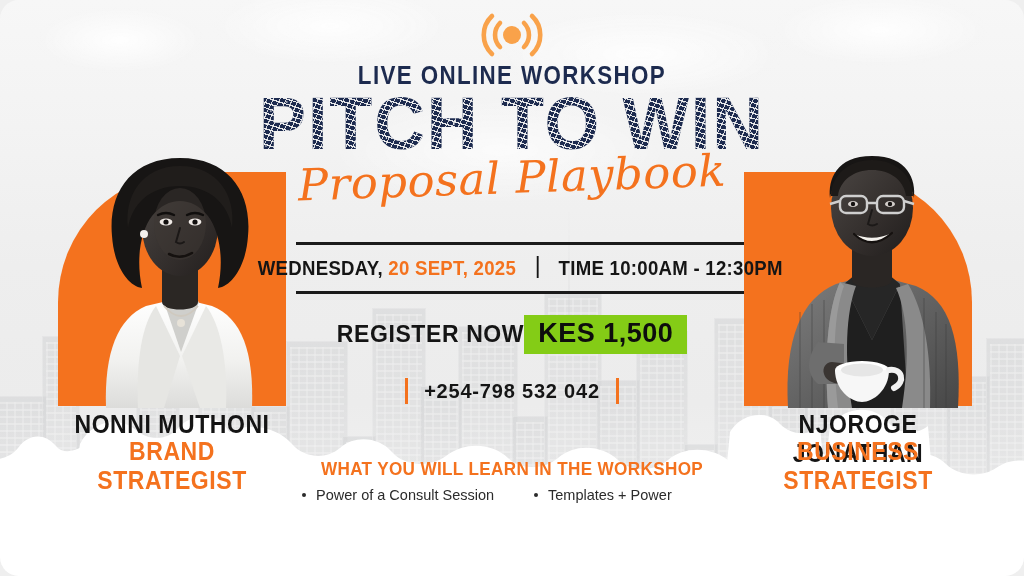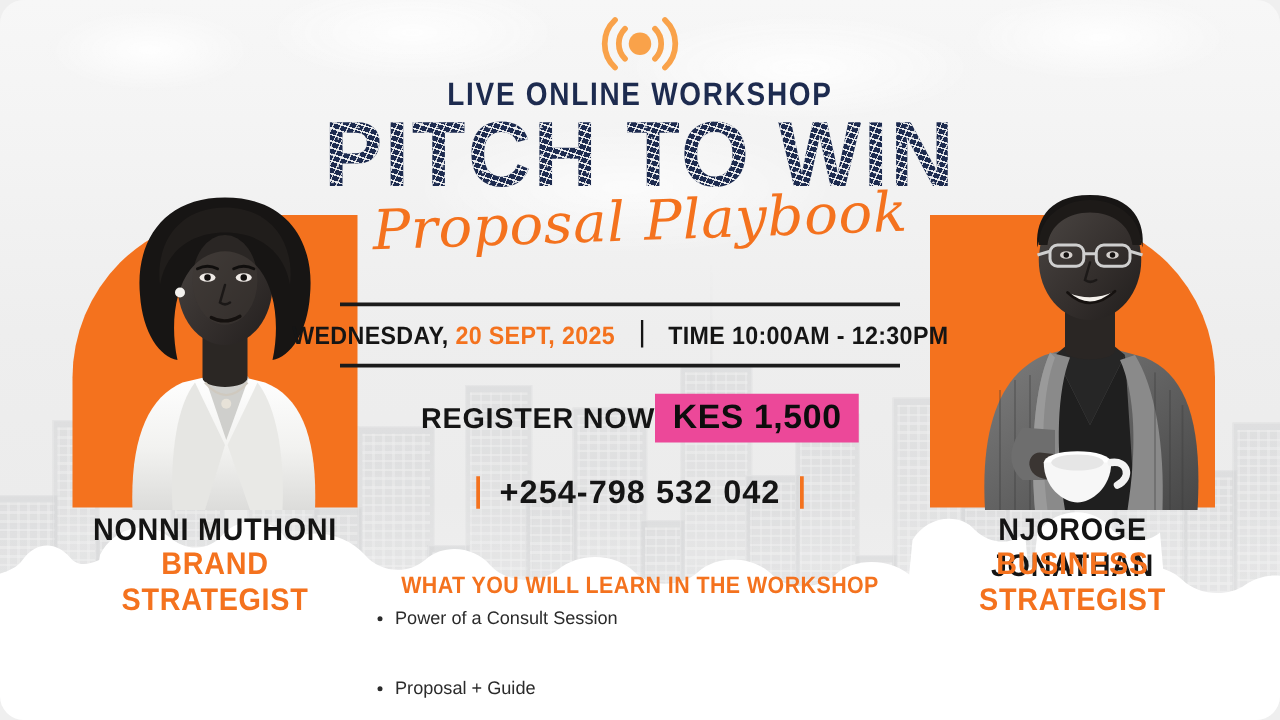--- a/index.html
+++ b/index.html
@@ -112,21 +112,21 @@
     font-style:italic;
     font-weight:400;
     font-size:44px;
     color:#f4721e;
     transform:rotate(-2deg) scaleX(1.02);
     letter-spacing:.5px;
   }
 
   
   .databar{
-    position:absolute; left:272px; top:242px; width:448px; height:52px;
+    position:absolute; left:296px; top:242px; width:448px; height:52px;
     border-top:3px solid #1b1b1b;
     border-bottom:3px solid #1b1b1b;
     display:flex; align-items:center; justify-content:center;
     z-index:4;
   }
   .databar .txt{
     font-family:"Liberation Sans Narrow","Liberation Sans", sans-serif;
     font-weight:700;
     font-size:20px;
     letter-spacing:.3px;
@@ -146,41 +146,41 @@
   .register{
     position:absolute; left:288px; top:315px; width:448px;
     display:flex; align-items:center; justify-content:center; gap:0;
     z-index:4;
   }
   .register .label{
     font-family:"Liberation Sans", sans-serif;
     font-weight:700; font-size:23px; letter-spacing:.6px; color:#151515;
   }
   .price-badge{
-    background:#ec4899;
+    background:#84cc16;
     color:#0d0d0d;
     font-family:"Liberation Sans Narrow","Liberation Sans", sans-serif;
     font-weight:700;
     font-size:27px;
     letter-spacing:.5px;
     padding:5px 14px 7px 14px;
     line-height:1;
     white-space:nowrap;
   }
 
   
   .phone{
     position:absolute; left:288px; top:378px; width:448px;
     display:flex; align-items:center; justify-content:center;
     z-index:4;
   }
   .phone .bar{ width:3px; height:26px; background:#f4721e; }
   .phone .num{
     font-family:"Liberation Sans", sans-serif;
-    font-weight:700; font-size:26px; letter-spacing:.8px; color:#151515;
+    font-weight:700; font-size:20px; letter-spacing:.8px; color:#151515;
     padding:0 16px;
     white-space:nowrap;
   }
 
   
   .speaker{ position:absolute; z-index:4; }
   .photo-card{ position:relative; width:100%; height:100%; }
   .photo-bg{ position:absolute; inset:0; background:#f4721e; }
   .photo-left  .photo-bg{ border-top-left-radius:130px; }
   .photo-right .photo-bg{ border-top-right-radius:130px; }
@@ -219,21 +219,20 @@
     font-size:19px;
     letter-spacing:.4px;
     color:#f4721e;
     transform:scaleX(.9);
     z-index:6;
   }
   .learn-cols{
     position:absolute; left:300px; top:484px; width:430px;
     display:flex; gap:34px;
     z-index:6;
-    flex-direction:column;
   }
   .learn-col{ flex:1; }
   .learn-col li{
     list-style:none;
     position:relative;
     padding-left:16px;
     font-family:"Liberation Sans", sans-serif;
     font-size:14.5px;
     color:#2b2b2b;
     line-height:22px;
@@ -475,17 +474,17 @@
     <path fill="#ffffff" d="
       M870,40 C886,18 916,20 928,36 C938,48 956,50 968,40 L974,110 L862,110 Z"></path>
   </svg>
 
   <div class="learn-title">WHAT YOU WILL LEARN IN THE WORKSHOP</div>
   <div class="learn-cols">
     <ul class="learn-col">
       <li>Power of a Consult Session</li>
     </ul>
     <ul class="learn-col">
-      <li>Proposal + Guide</li>
+      <li>Templates + Power</li>
     </ul>
   </div>
 
 </div>
 
 </body></html>

